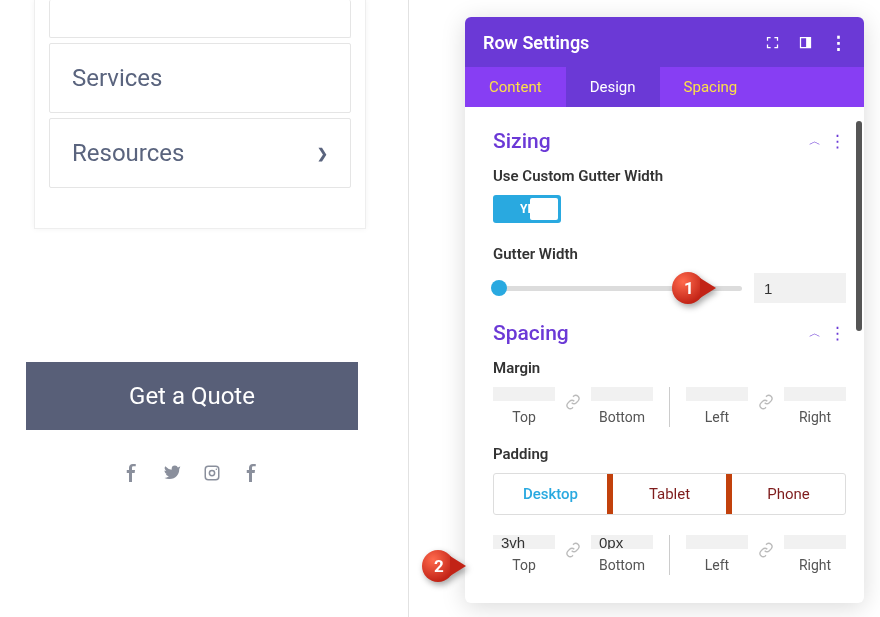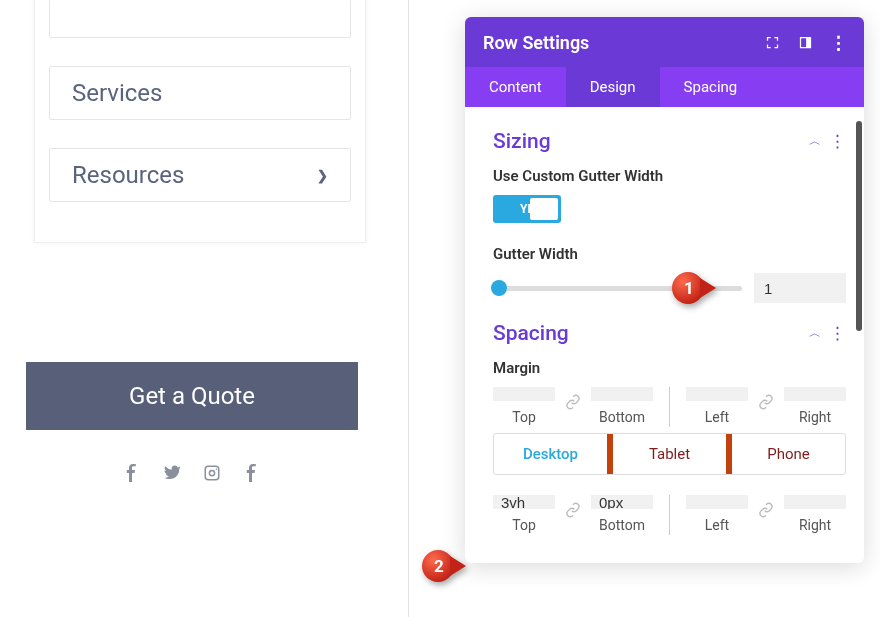--- a/index.html
+++ b/index.html
@@ -20,22 +20,22 @@
     width: 332px;
     box-shadow: 0 0 6px rgba(0,0,0,.05);
     border: 1px solid #eee;
     border-top: none;
     background: #fff;
     padding: 0 14px 40px;
   }
   .menu-item {
     border: 1px solid #e5e5e5;
     border-radius: 2px;
-    margin-top: 28px;
-    padding: 12px 22px;
+    margin-top: 5px;
+    padding: 20px 22px;
     font-size: 24px;
     color: #5a647e;
     display: flex;
     align-items: center;
     justify-content: space-between;
     font-weight: 400;
     cursor: pointer;
   }
   .menu-item.blank { height: 38px; padding: 0; margin-top: 0; border-top: none; }
   .chevron {
@@ -94,21 +94,21 @@
   .panel-header .icons { display: flex; gap: 18px; align-items: center; }
   .panel-header .hicon { width: 15px; height: 15px; display:flex; align-items:center; justify-content:center; }
   .panel-header svg { width: 100%; height: 100%; fill: #fff; }
 
   .tabs {
     display: flex;
     background: #873ef3;
   }
   .tab {
     padding: 11px 24px;
-    color: #ffffff;
+    color: #fde047;
     font-size: 15px;
     cursor: pointer;
   }
   .tab.active {
     background: #6b39d6;
     color: #fff;
   }
 
   .panel-body {
     position: relative;
@@ -363,20 +363,21 @@
           <svg viewBox="0 0 24 24">
             <path d="M10 13a5 5 0 007 0l3-3a5 5 0 00-7-7l-1 1M14 11a5 5 0 00-7 0l-3 3a5 5 0 007 7l1-1"></path>
           </svg>
         </span>
       <div class="sp-cell">
         <input class="sp-input" style="">
         <span class="sp-label">Right</span>
       </div>
     </div>
 
+    <div class="field-label" style="margin-top:18px;">Padding</div>
     <div class="device-tabs">
       <div class="device-tab active">Desktop</div>
       <div class="device-tab">Tablet</div>
       <div class="device-tab">Phone</div>
     </div>
 
     <div class="spacing-grid">
       <div class="sp-cell">
         <input class="sp-input" value="3vh" style="">
         <span class="sp-label">Top</span>

